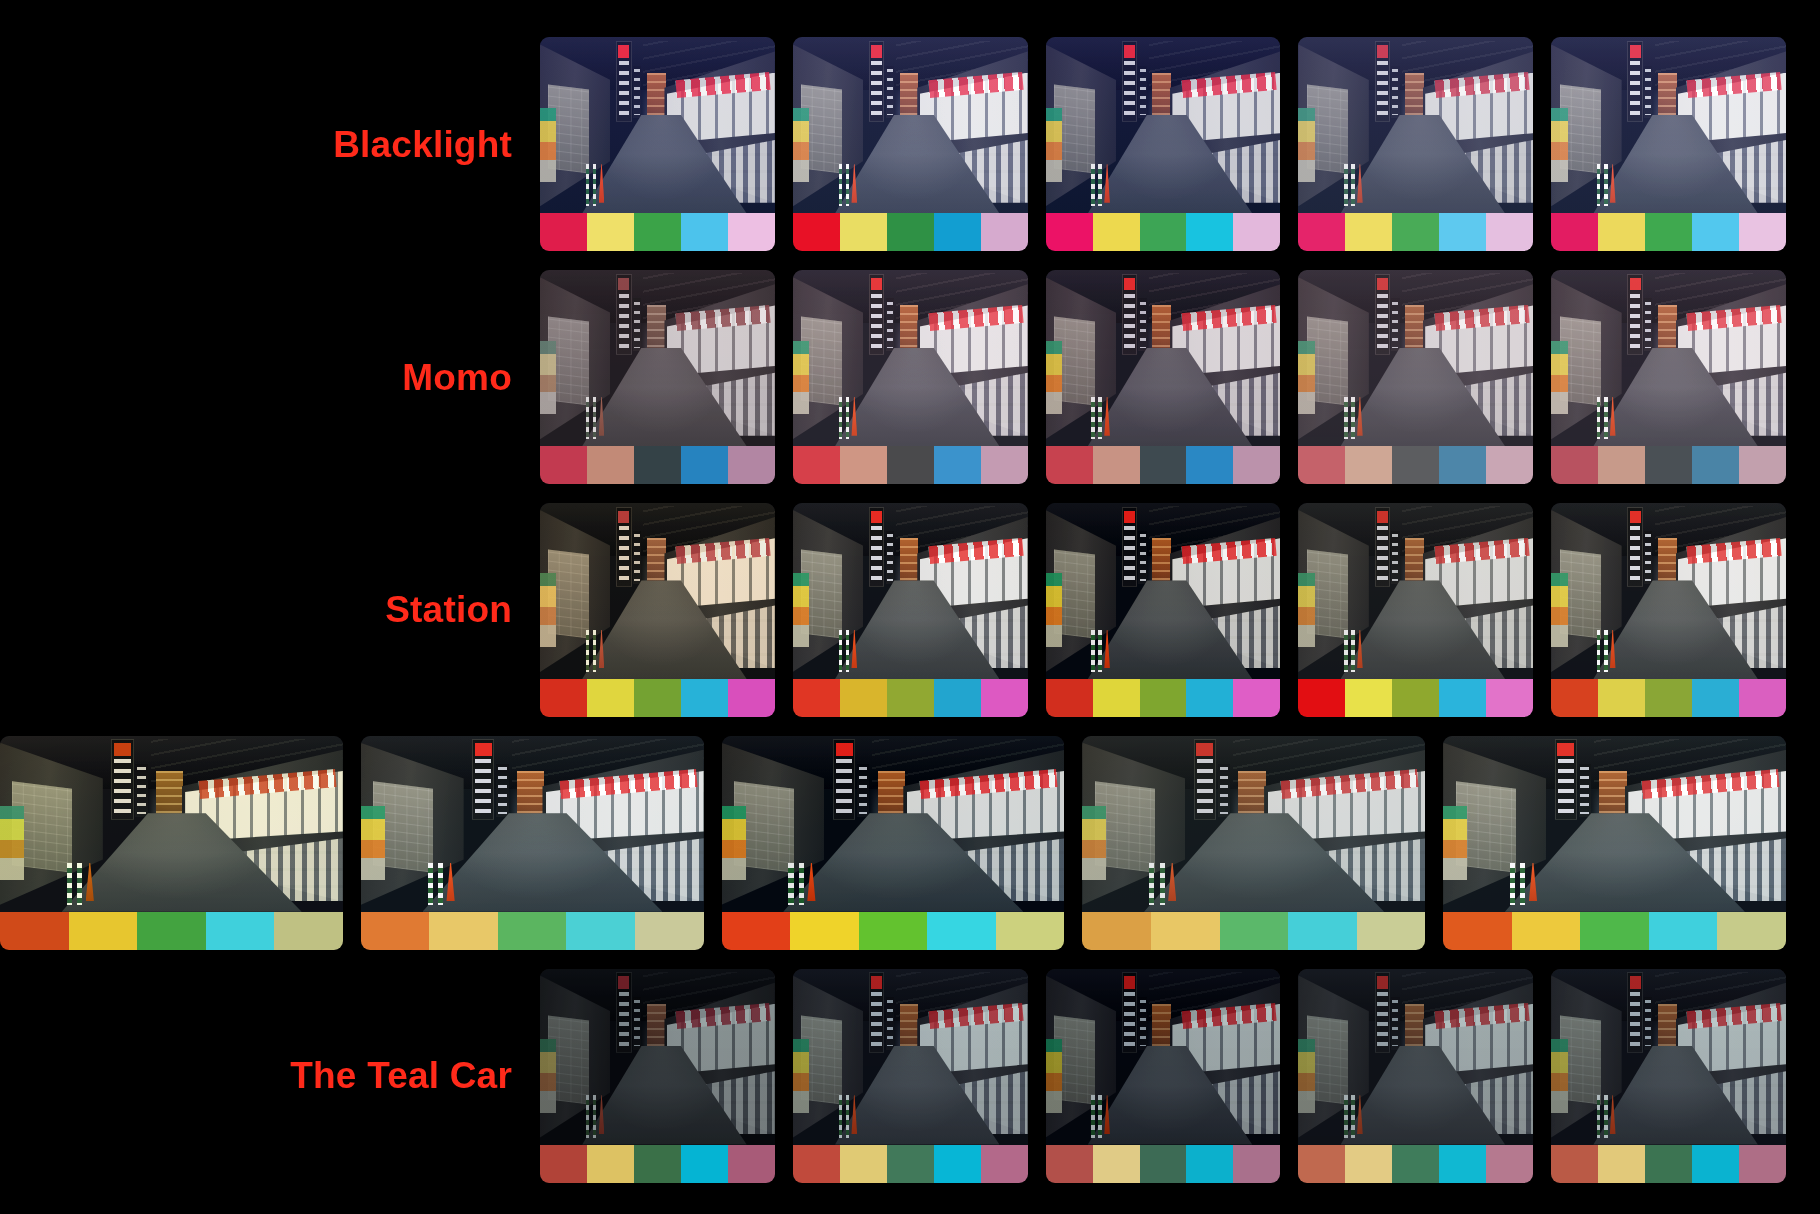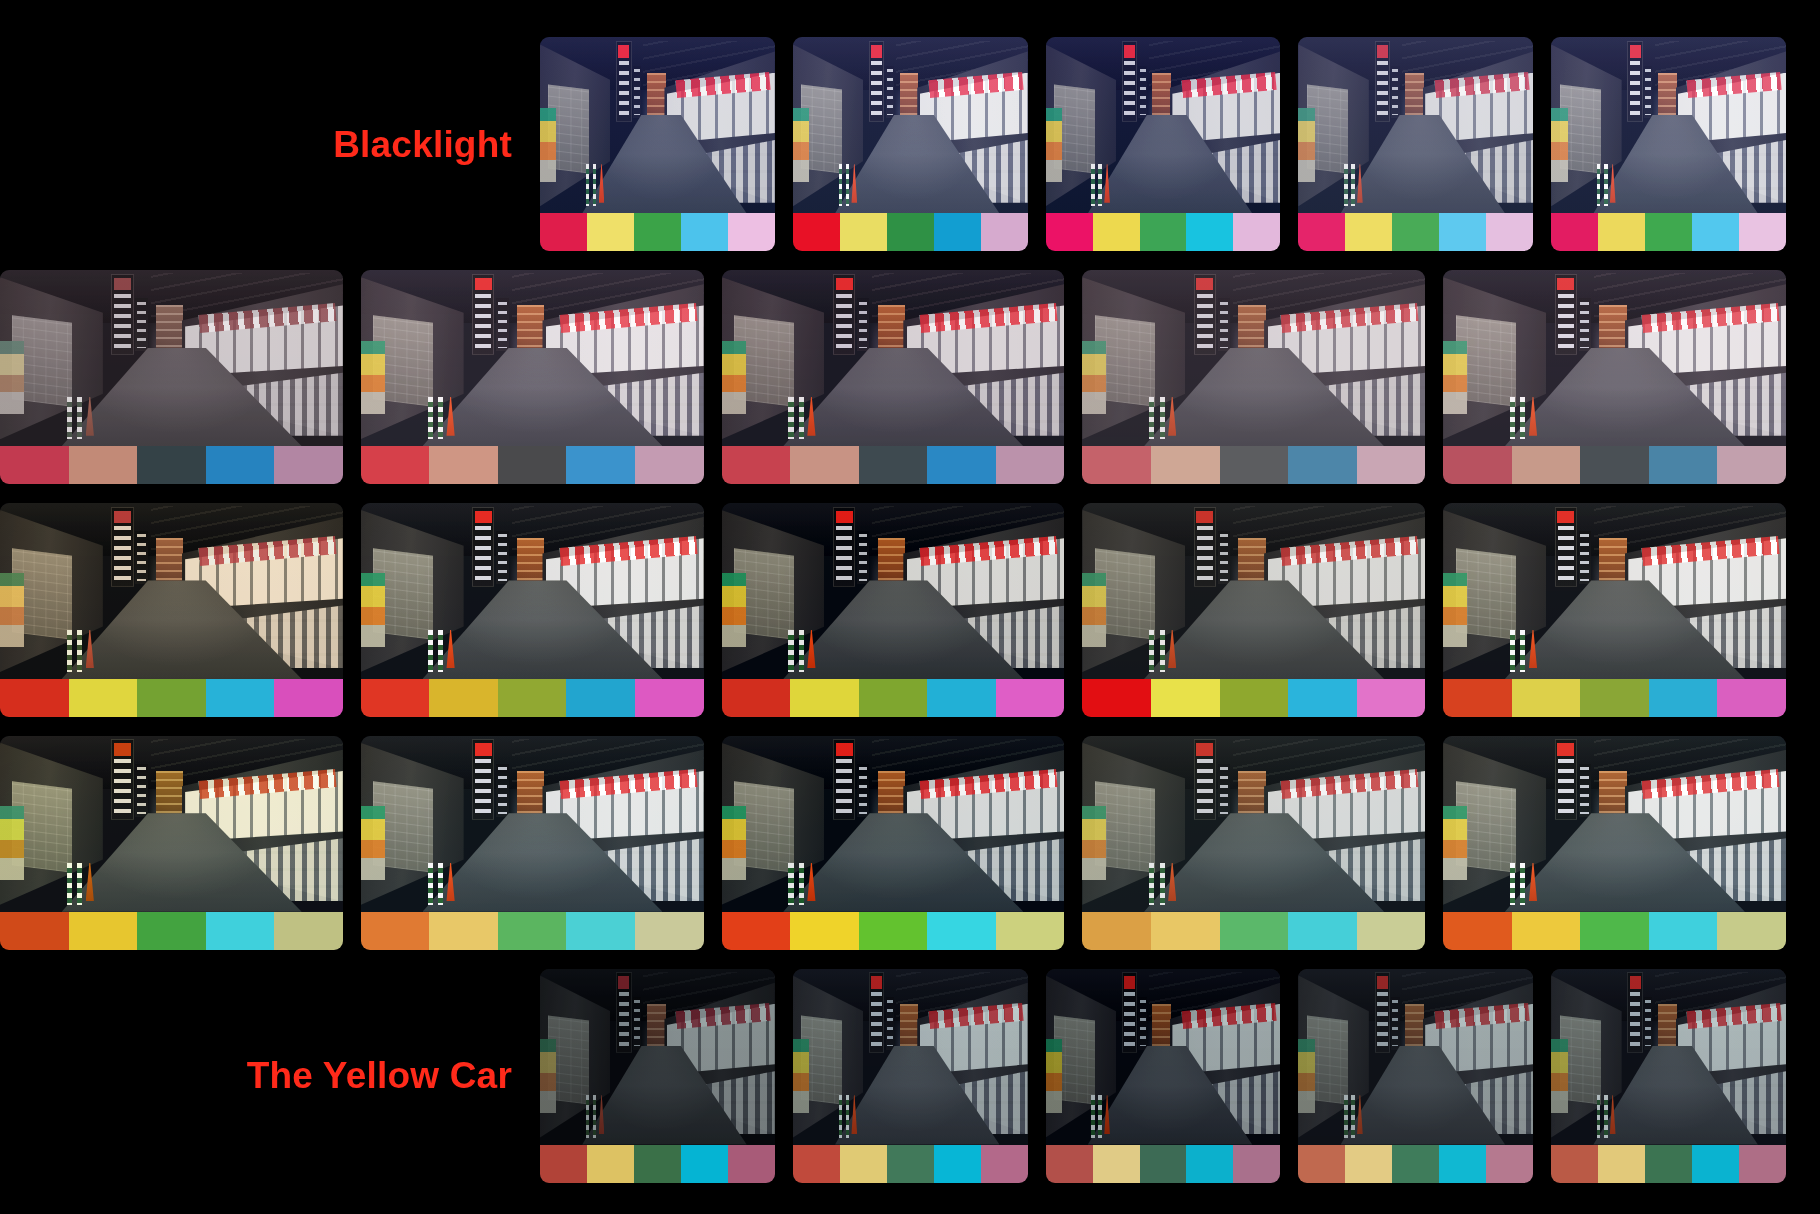--- a/index.html
+++ b/index.html
@@ -523,20 +523,23 @@
             <div class="swatch" style="background: rgb(227, 28, 98);"></div>
             <div class="swatch" style="background: rgb(236, 217, 92);"></div>
             <div class="swatch" style="background: rgb(63, 169, 79);"></div>
             <div class="swatch" style="background: rgb(82, 200, 238);"></div>
             <div class="swatch" style="background: rgb(233, 195, 226);"></div>
           </div>
         </div>
       </div>
     </div>
     <div class="preset-row row-momo">
+      <div class="row-label-cell">
+        <div class="row-label">Momo</div>
+      </div>
       <div class="cards-cell">
         <div class="preset-card col-1">
           <div class="card-photo">
             <div class="scene">
               <div class="roof"></div>
               <div class="far-glow"></div>
               <div class="left-wall"></div>
               <div class="left-poster"></div>
               <div class="far-building"></div>
               <div class="neon-sign"></div>
@@ -677,20 +680,23 @@
             <div class="swatch" style="background: rgb(184, 82, 96);"></div>
             <div class="swatch" style="background: rgb(199, 154, 138);"></div>
             <div class="swatch" style="background: rgb(74, 80, 85);"></div>
             <div class="swatch" style="background: rgb(74, 132, 166);"></div>
             <div class="swatch" style="background: rgb(194, 160, 173);"></div>
           </div>
         </div>
       </div>
     </div>
     <div class="preset-row row-station">
+      <div class="row-label-cell">
+        <div class="row-label">Station</div>
+      </div>
       <div class="cards-cell">
         <div class="preset-card col-1">
           <div class="card-photo">
             <div class="scene">
               <div class="roof"></div>
               <div class="far-glow"></div>
               <div class="left-wall"></div>
               <div class="left-poster"></div>
               <div class="far-building"></div>
               <div class="neon-sign"></div>
@@ -986,21 +992,21 @@
             <div class="swatch" style="background: rgb(237, 201, 61);"></div>
             <div class="swatch" style="background: rgb(79, 184, 74);"></div>
             <div class="swatch" style="background: rgb(63, 208, 221);"></div>
             <div class="swatch" style="background: rgb(198, 203, 138);"></div>
           </div>
         </div>
       </div>
     </div>
     <div class="preset-row row-quietcar">
       <div class="row-label-cell">
-        <div class="row-label">The Yellow Car</div>
+        <div class="row-label">The Teal Car</div>
       </div>
       <div class="cards-cell">
         <div class="preset-card col-1">
           <div class="card-photo">
             <div class="scene">
               <div class="roof"></div>
               <div class="far-glow"></div>
               <div class="left-wall"></div>
               <div class="left-poster"></div>
               <div class="far-building"></div>

